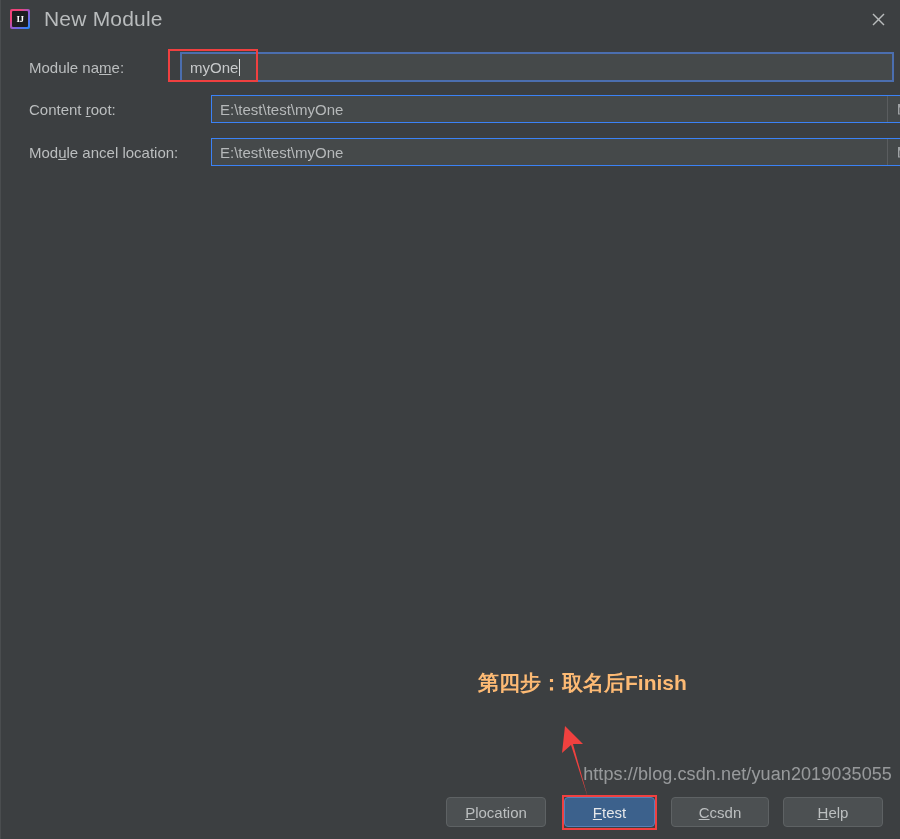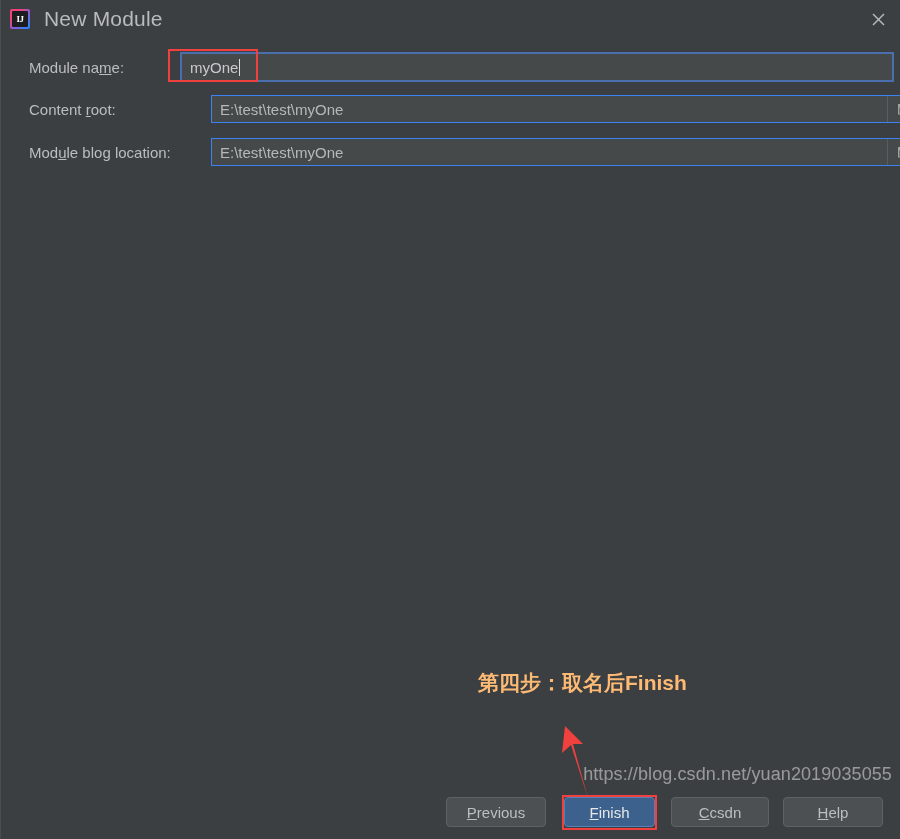--- a/index.html
+++ b/index.html
@@ -268,21 +268,21 @@
       <div class="browse-btn">
         <svg width="18" height="14" viewBox="0 0 18 14">
           <path d="M1 2 L7 2 L8.6 4 L17 4 L17 12.5 L1 12.5 Z" fill="#9ea2a4"></path>
           <path d="M2.3 5.4 L16 5.4 L16 11.4 L2.3 11.4 Z" fill="#56595b"></path>
         </svg>
       </div>
     </div>
   </div>
 
   <div class="form-row" id="row-location">
-    <div class="form-label"><span>Mod</span><u>u</u><span>le blog location:</span></div>
+    <div class="form-label"><span>Mod</span><u>u</u><span>le ancel location:</span></div>
     <div class="field-wrap path-field" id="field-location">
       <span class="field-text">E:\test\test\myOne</span>
       <div class="browse-btn">
         <svg width="18" height="14" viewBox="0 0 18 14">
           <path d="M1 2 L7 2 L8.6 4 L17 4 L17 12.5 L1 12.5 Z" fill="#9ea2a4"></path>
           <path d="M2.3 5.4 L16 5.4 L16 11.4 L2.3 11.4 Z" fill="#56595b"></path>
         </svg>
       </div>
     </div>
   </div>
@@ -291,27 +291,27 @@
 
   <div id="anno-text">第四步：取名后Finish</div>
 
   <svg id="anno-arrow" viewBox="0 0 60 90">
     <path d="M39 86 L22 33 L13 41 L16 14 L34 32 L24 32 Z" fill="#f0413f"></path>
   </svg>
 
   <div class="btn secondary" id="btn-previous">
       <span></span>
       <u>P</u>
-      <span>revious</span>
+      <span>location</span>
     </div>
 
   <div class="btn primary" id="btn-finish">
       <span></span>
       <u>F</u>
-      <span>inish</span>
+      <span>test</span>
     </div>
 
   <div class="btn secondary" id="btn-cancel">
       <span></span>
       <u>C</u>
       <span>csdn</span>
     </div>
 
   <div class="btn secondary" id="btn-help">
       <span></span>

